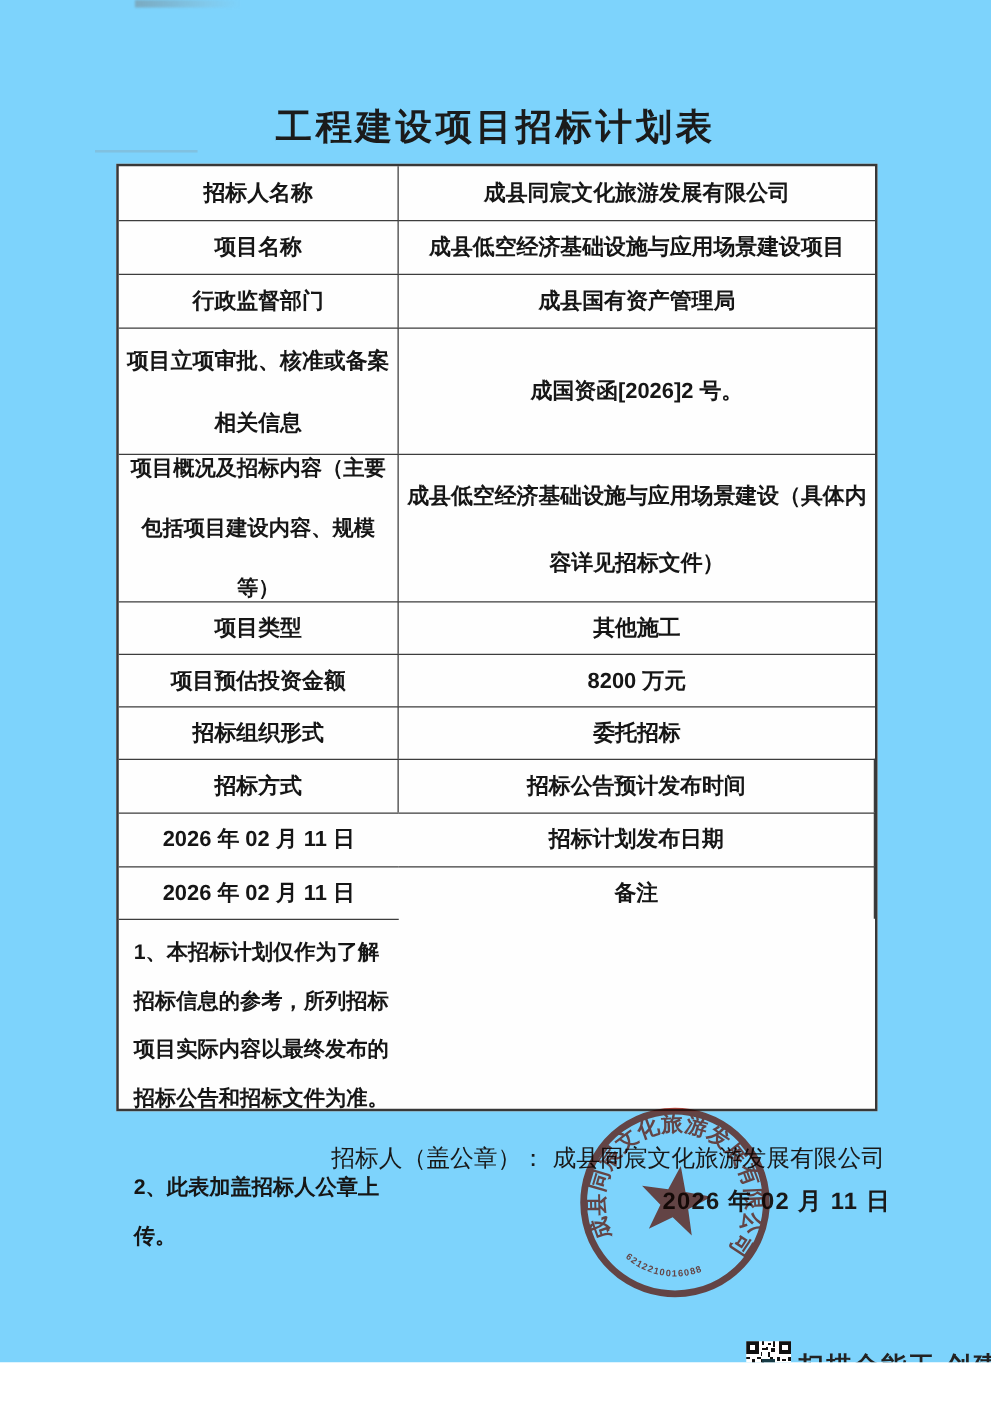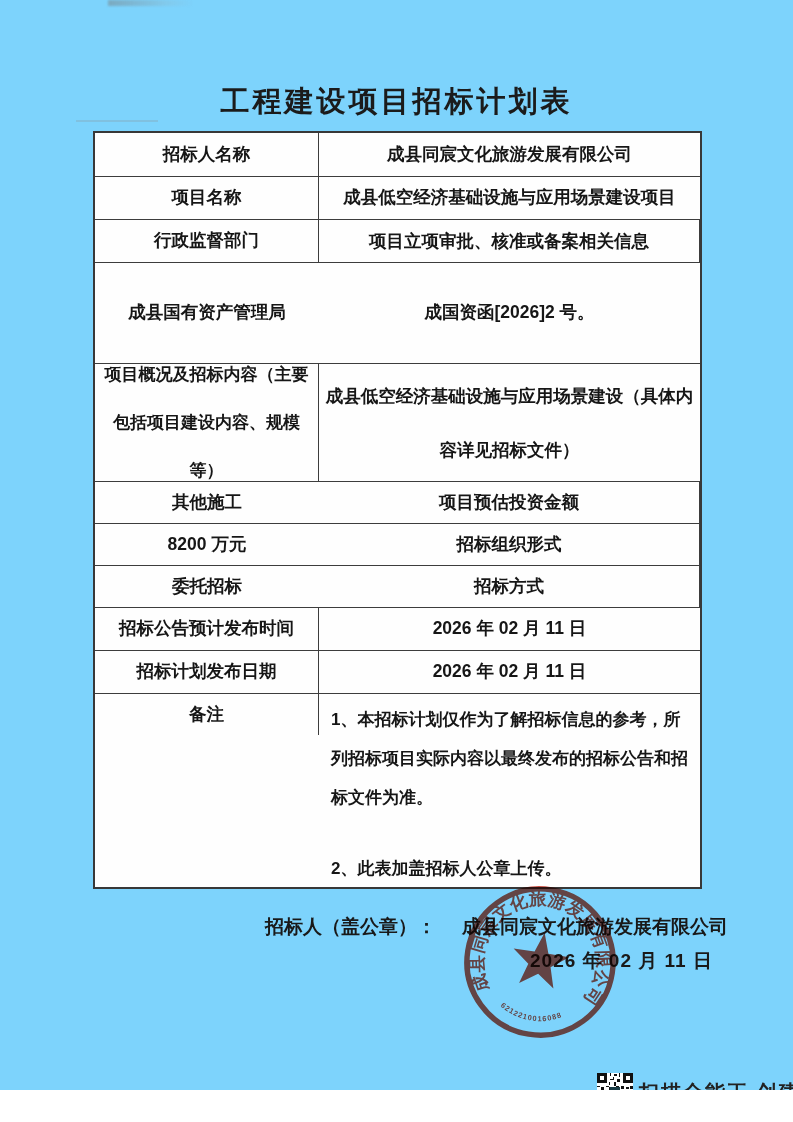--- a/index.html
+++ b/index.html
@@ -49,22 +49,22 @@
   .c.r4l{line-height:50px;}
   .c.r5v{line-height:54px;font-size:17.5px;}
   .c.remark-v{
     flex-direction:column;align-items:flex-start;justify-content:space-between;
     text-align:left;padding:6px 6px 6px 12px;font-size:17px;gap:32px;
   }
   .c.remark-v p{margin:0;line-height:39px;font-weight:700;}
   
   .sig{
     position:absolute;left:265px;top:914px;
-    font-size:19px;font-weight:700;color:#191919;
-    display:flex;gap:26px;white-space:nowrap;
+    font-size:19px;font-weight:400;color:#191919;
+    display:flex;gap:6px;white-space:nowrap;
   }
   .sig-date{
     position:absolute;left:530px;top:948px;
     font-size:19px;font-weight:700;color:#191919;
     letter-spacing:1px;white-space:nowrap;
   }
   
   .seal{
     position:absolute;left:461px;top:883px;width:158px;height:158px;
     transform:rotate(9deg);
@@ -94,28 +94,29 @@
   <h1 class="title">工程建设项目招标计划表</h1>
 
   <div class="tbl">
     <div class="c l nt">招标人名称</div>
     <div class="c nt">成县同宸文化旅游发展有限公司</div>
 
     <div class="c l">项目名称</div>
     <div class="c">成县低空经济基础设施与应用场景建设项目</div>
 
     <div class="c l">行政监督部门</div>
+    <div class="c">成县国有资产管理局</div>
+
     <div class="c l r4l">项目立项审批、核准或备案相关信息</div>
-
-    <div class="c">成县国有资产管理局</div>
     <div class="c">成国资函[2026]2 号。</div>
 
     <div class="c l r5l">项目概况及招标内容（主要包括项目建设内容、规模等）</div>
     <div class="c r5v">成县低空经济基础设施与应用场景建设（具体内容详见招标文件）</div>
 
+    <div class="c l">项目类型</div>
     <div class="c">其他施工</div>
 
     <div class="c l">项目预估投资金额</div>
     <div class="c">8200 万元</div>
 
     <div class="c l">招标组织形式</div>
     <div class="c">委托招标</div>
 
     <div class="c l">招标方式</div>
 

